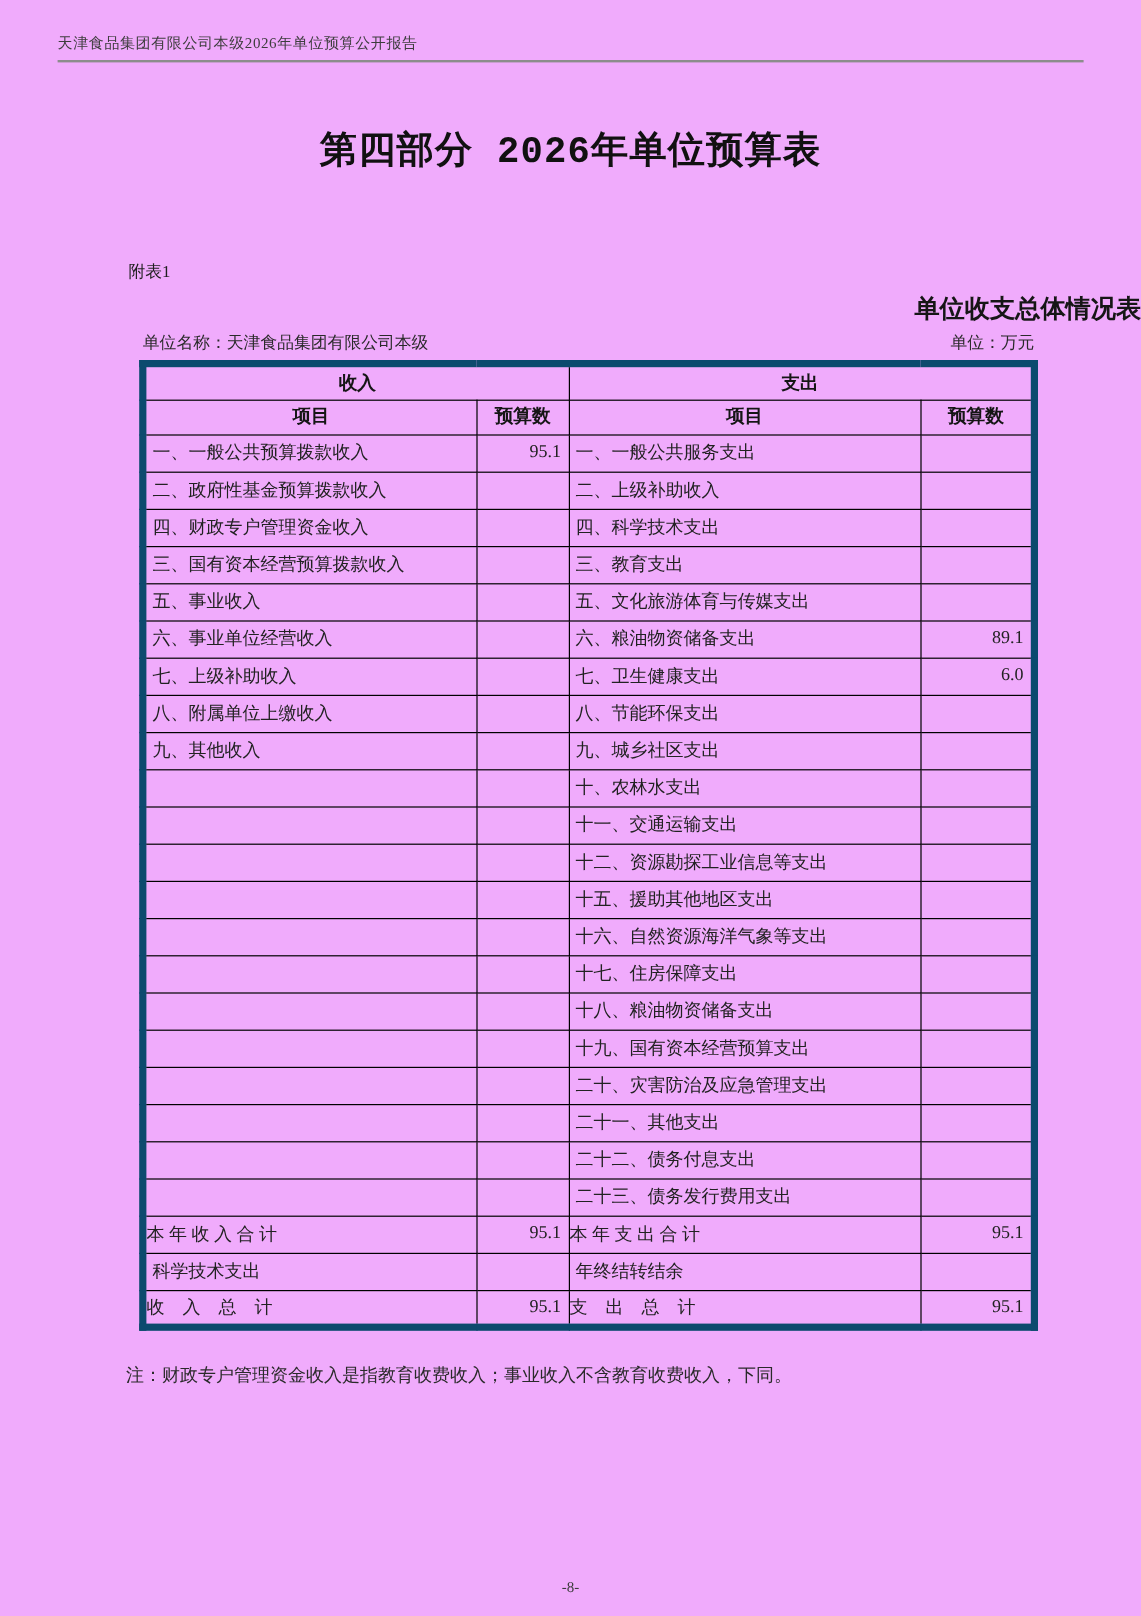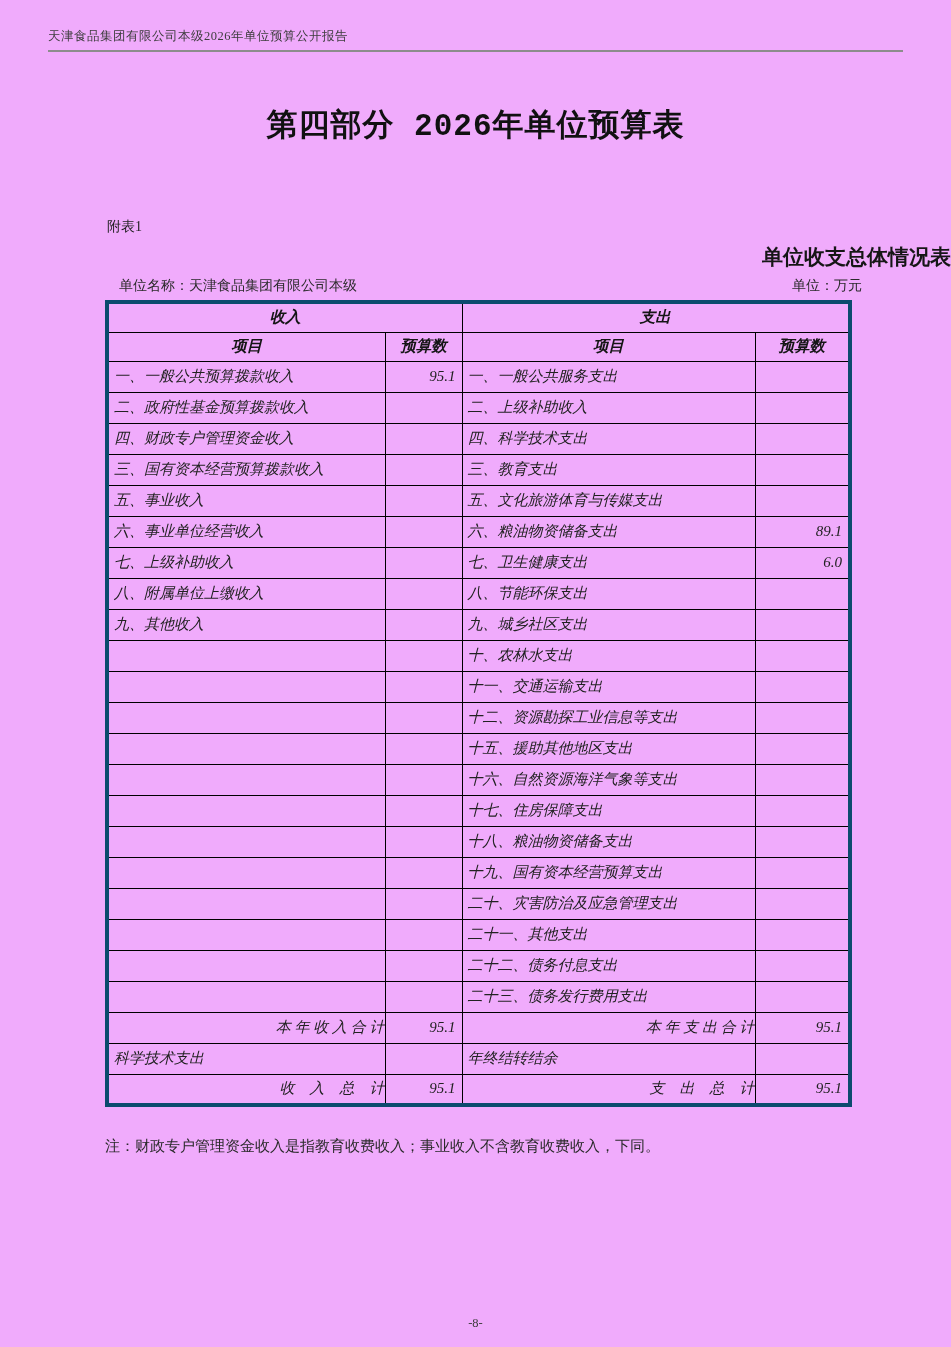--- a/index.html
+++ b/index.html
@@ -53,26 +53,25 @@
   .table-meta {
     position: absolute; left: 105px; top: 277px;
     width: 743px;
     display: flex;
     justify-content: space-between;
     font-size: 14px;
     color: #2a2a2a;
     margin-left: 14px;
   }
   table.budget-table {
-    position: absolute; left: 105px; top: 300px;
+    position: absolute; left: 116px; top: 300px;
     width: 743px;
     border-collapse: collapse;
     table-layout: fixed;
-    border: 4px solid #0c4a6e;
-    font-style: italic;
+    border: 6px solid #0c4a6e;
   }
   table.budget-table th,
   table.budget-table td {
     border: 1px solid #000;
     vertical-align: middle;
     font-size: 15px;
     color: #222222;
     overflow: hidden;
     white-space: nowrap;
   }
@@ -81,21 +80,21 @@
   tr.data-row, tr.footer-row { height: 31px; }
   table.budget-table th {
     font-family: "Liberation Sans", "DejaVu Sans", sans-serif;
     font-weight: bold;
     text-align: center;
     font-size: 15.5px;
     color: #151515;
   }
   td.item { text-align: left; padding-left: 5px; }
   td.value { text-align: right; padding-right: 6px; }
-  td.total-label { text-align: right; }
+  td.total-label { text-align: left; }
   .table-note {
     position: absolute; left: 105px; top: 1137px;
     font-size: 15px;
     color: #2a2a2a;
   }
   .page-number {
     position: absolute; left: 0; top: 1316px;
     width: 100%;
     text-align: center;
     font-size: 12.5px;

